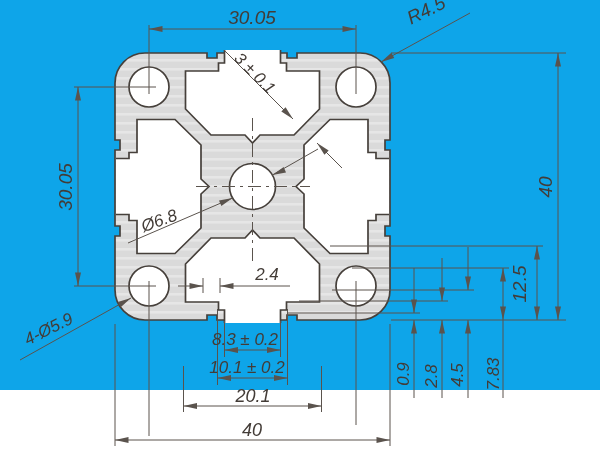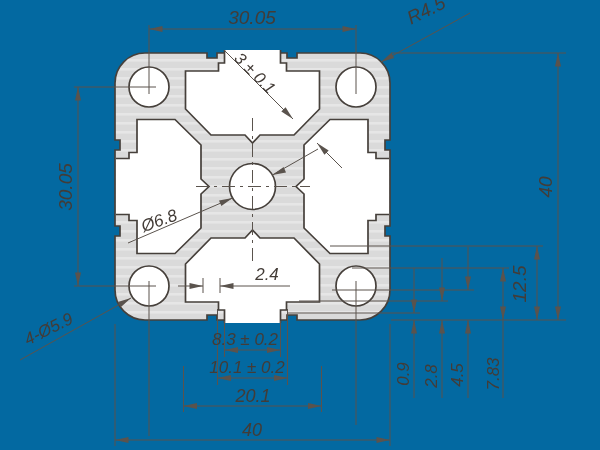--- a/index.html
+++ b/index.html
@@ -1,16 +1,16 @@
 <!DOCTYPE html>
 <html><head>
 <meta charset="utf-8">
 <style>
   html,body{margin:0;padding:0;background:#ffffff;width:600px;height:450px;overflow:hidden;}
-  #stage{width:600px;height:450px;position:relative;background:#0369a1;text-align:center;}
+  #stage{width:600px;height:390px;position:relative;background:#0ea5e9;text-align:center;}
   svg{display:block;}
   .dimtxt{font-family:"Liberation Sans","DejaVu Sans",sans-serif;font-style:italic;fill:#433c37;}
   .geo{stroke:#46403b;stroke-width:1.7;}
   .thin{stroke:#5a534d;stroke-width:1;}
 </style>
 </head>
 <body>
 
 <div id="stage">
 <svg width="600" height="450" viewBox="0 0 600 450">

